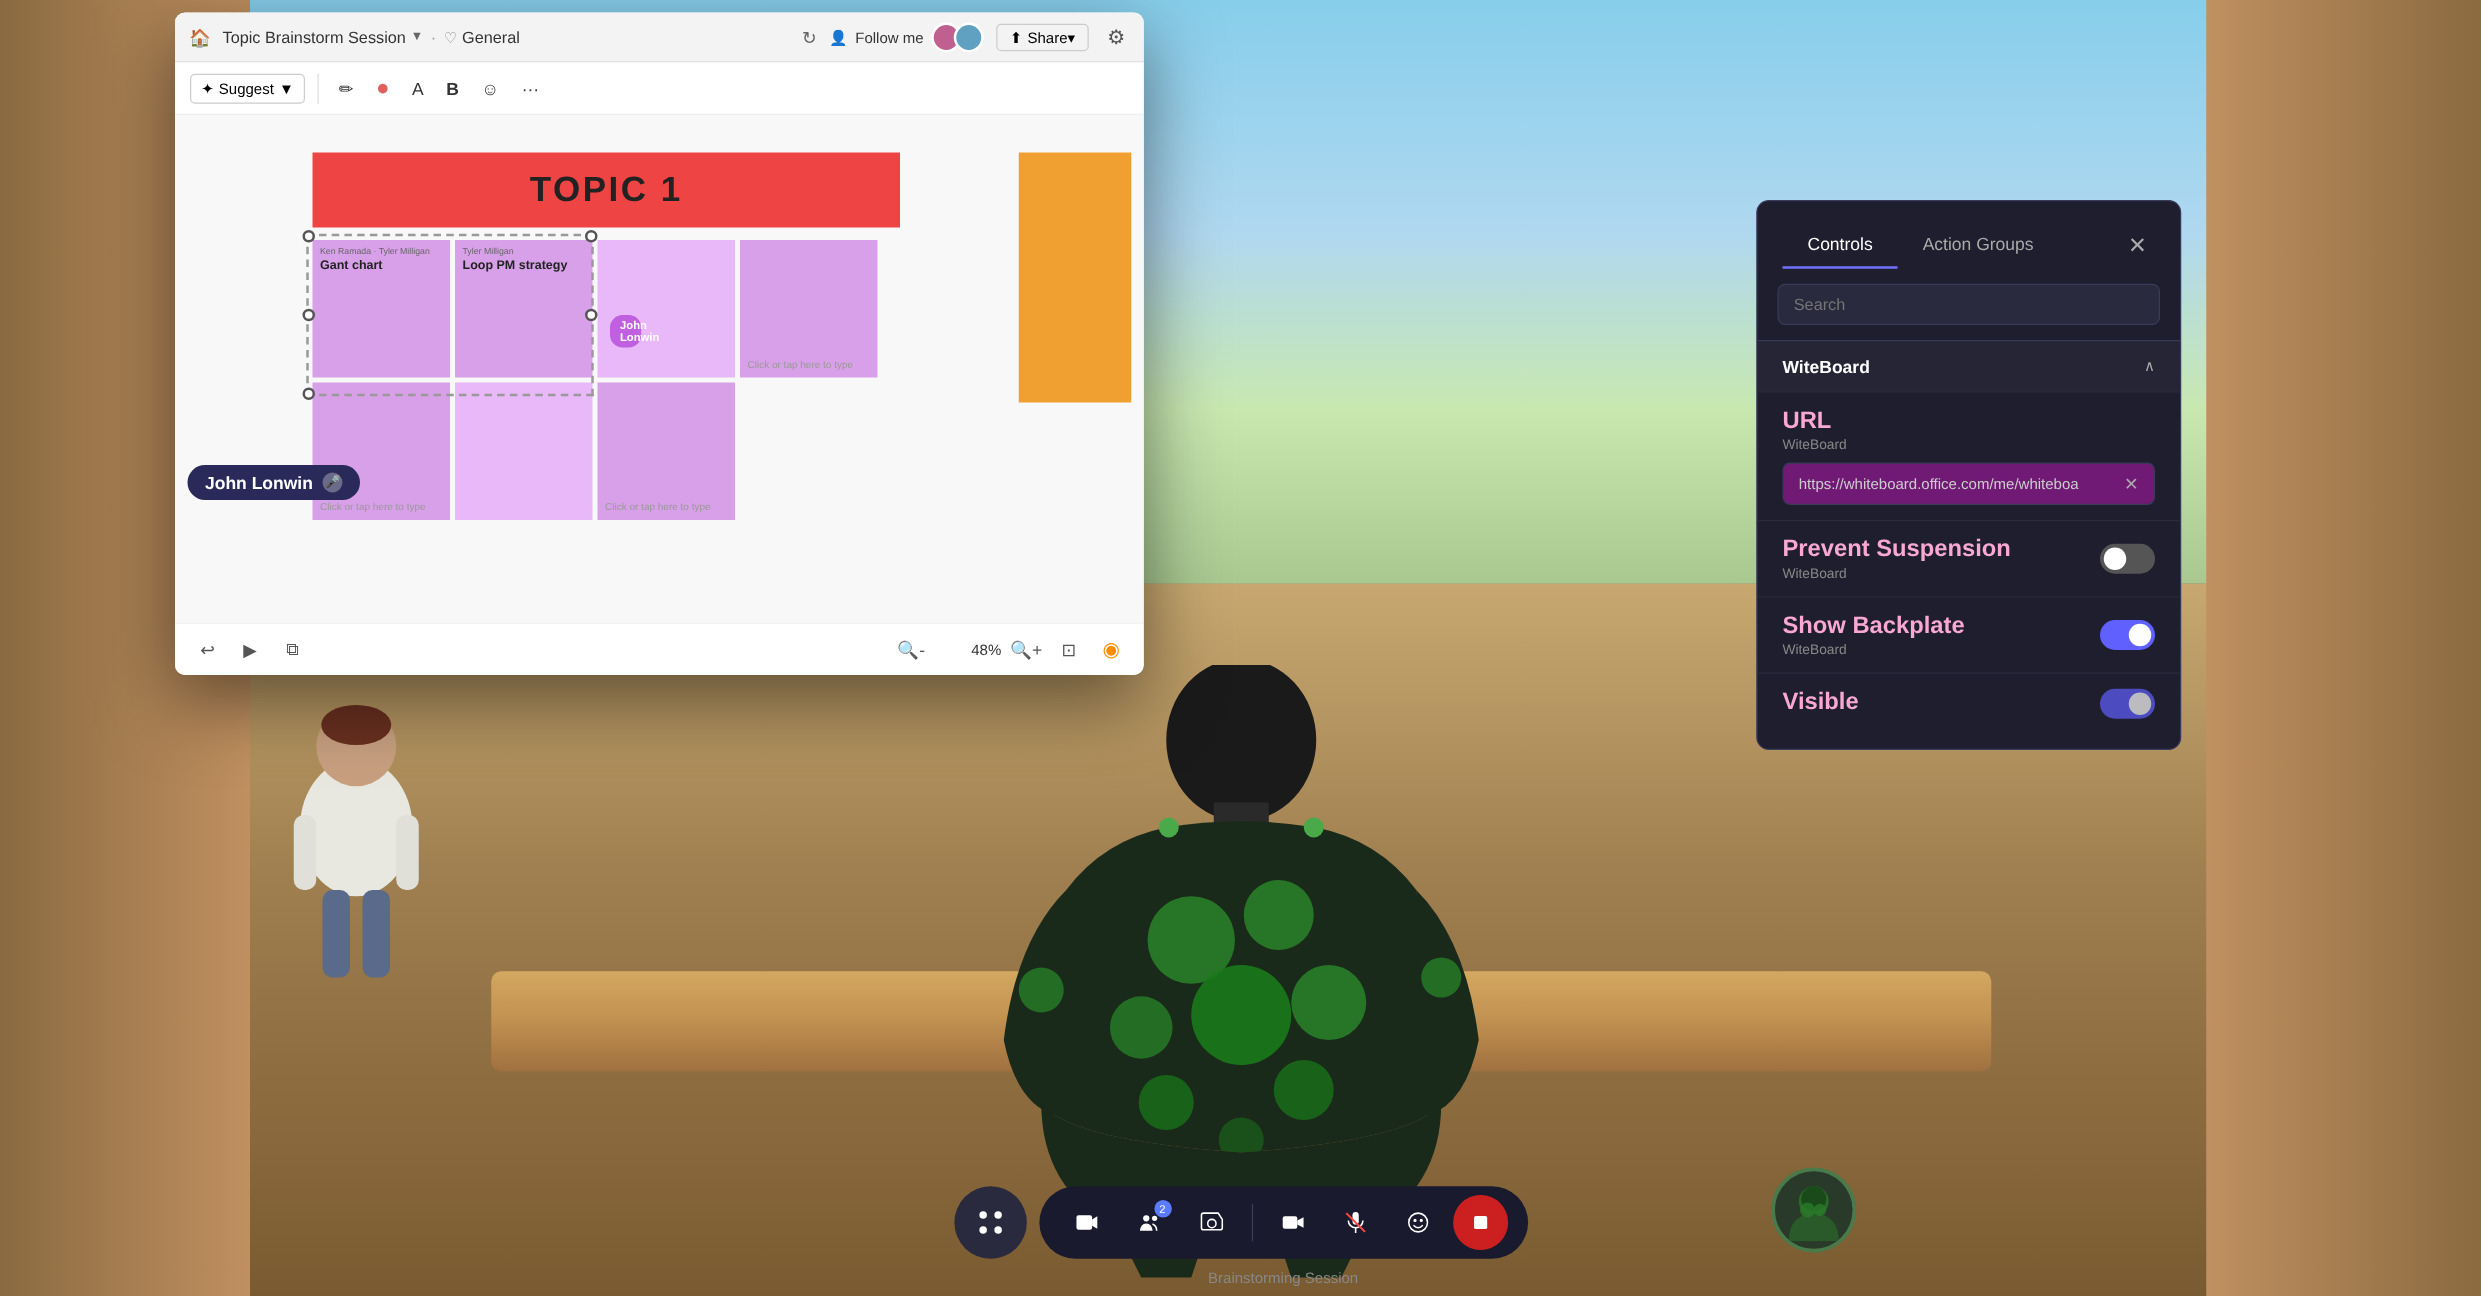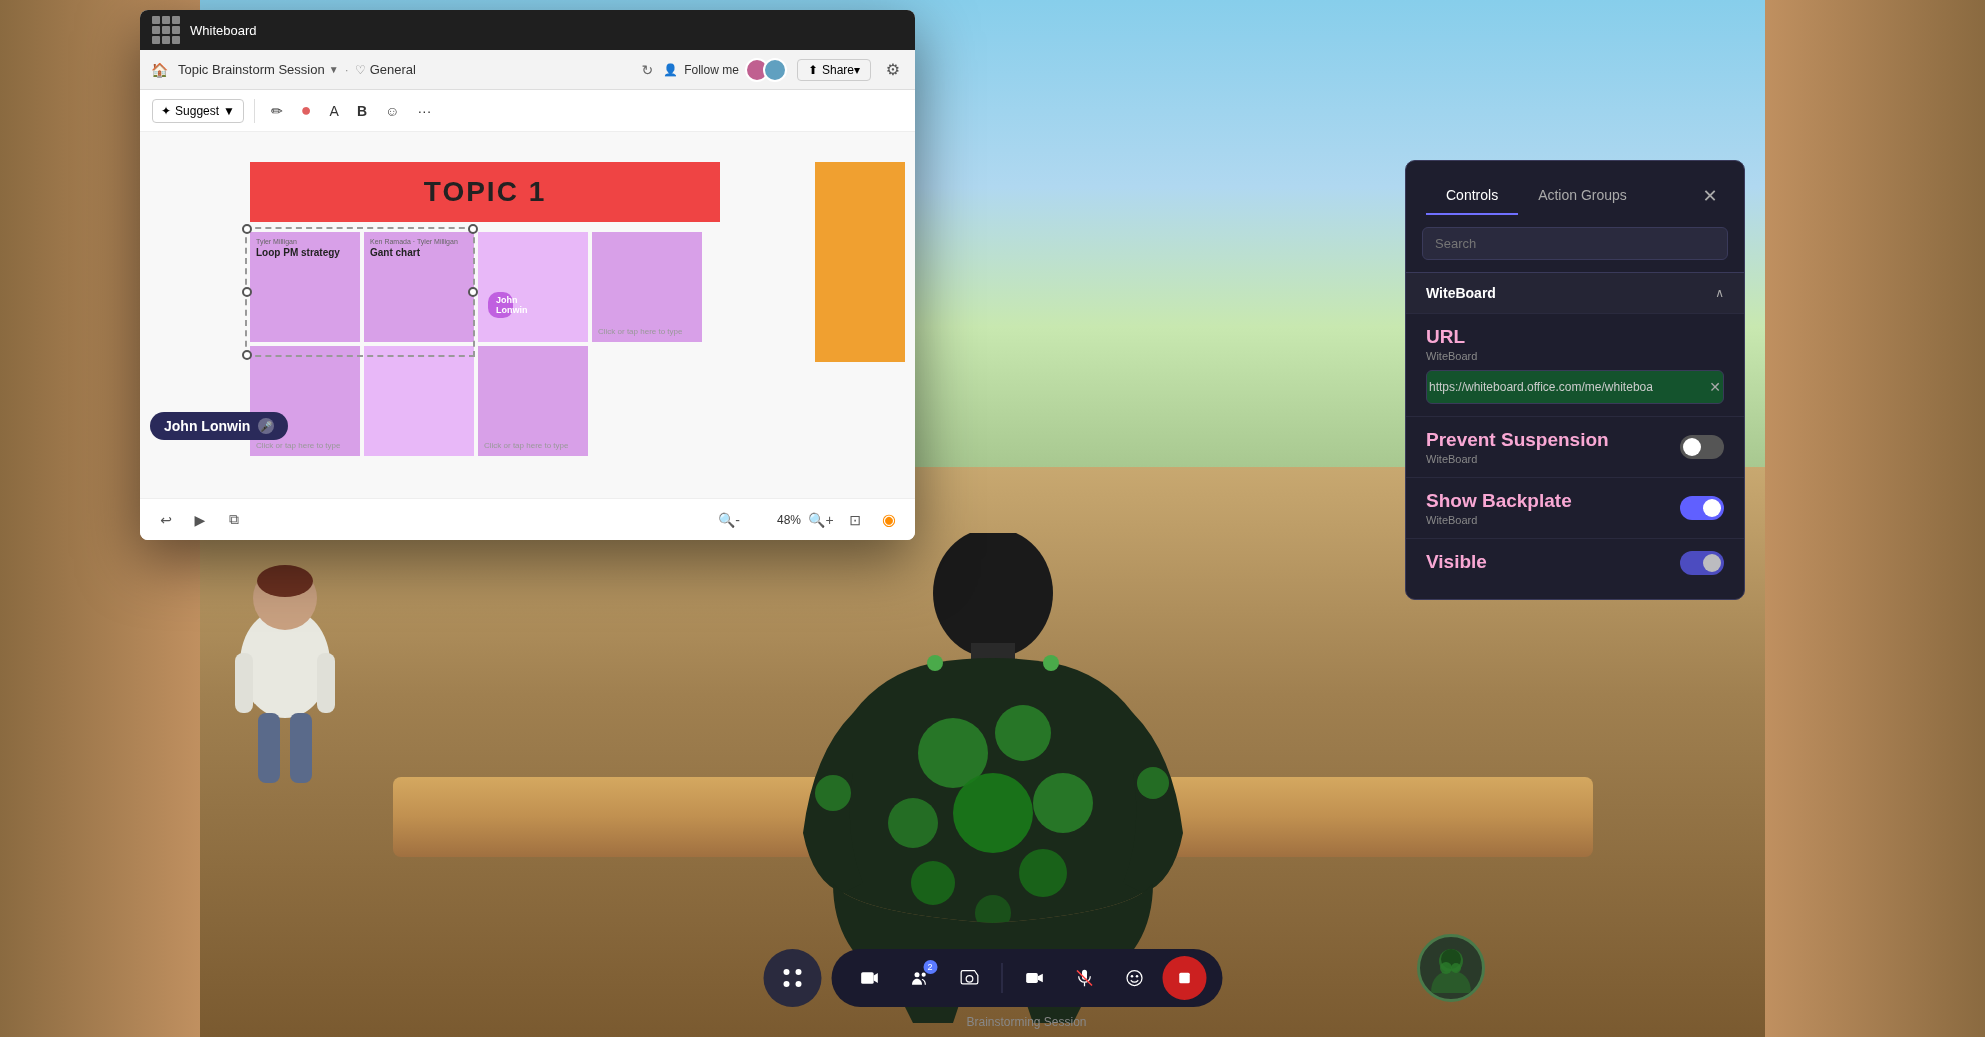--- a/index.html
+++ b/index.html
@@ -540,24 +540,24 @@
 
     .cp-item-url {
       display: flex;
       align-items: center;
       gap: 8px;
       margin: 8px 0 0 0;
     }
 
     .cp-url-input {
       flex: 1;
-      background: #14532d;
+      background: #701a75;
       border: 1px solid #3a3a5a;
       border-radius: 6px;
-      padding: 8px 2px;
+      padding: 8px 12px;
       color: #ccc;
       font-size: 12px;
       display: flex;
       align-items: center;
       justify-content: space-between;
     }
 
     .cp-url-text {
       font-size: 12px;
       color: #ccc;
@@ -796,34 +796,20 @@
 
     <path d="M80 350 Q80 420 140 450 L160 490 L200 490 L210 460 Q240 465 270 460 L280 490 L320 490 L340 450 Q400 420 400 350 Q380 380 240 390 Q100 380 80 350 Z" fill="#1a2a1a"></path>
 
     <circle cx="182" cy="130" r="8" fill="#4aaa4a"></circle>
     <circle cx="298" cy="130" r="8" fill="#4aaa4a"></circle>
   </svg>
 </div>
 
 <div class="whiteboard-window">
 
-  <div class="wb-titlebar">
-    <div class="wb-titlebar-grid">
-      <span></span>
-        <span></span>
-        <span></span>
-      <span></span>
-        <span></span>
-        <span></span>
-      <span></span>
-        <span></span>
-        <span></span>
-    </div>
-    <span class="wb-title-text">Whiteboard</span>
-  </div>
 
   <div class="wb-topbar">
     <div class="wb-home-icon">🏠</div>
     <div class="wb-breadcrumb">
       <div class="wb-breadcrumb-item">
         <span>Topic Brainstorm Session</span>
         <span class="dropdown-arrow">▼</span>
       </div>
       <span class="wb-breadcrumb-separator">·</span>
       <div class="wb-breadcrumb-item">
@@ -876,26 +862,26 @@
       <div class="sticky-selection-handle handle-tl"></div>
       <div class="sticky-selection-handle handle-tr"></div>
       <div class="sticky-selection-handle handle-ml"></div>
       <div class="sticky-selection-handle handle-mr"></div>
       <div class="sticky-selection-handle handle-bl"></div>
     </div>
 
     <div class="wb-notes-grid">
 
       <div class="wb-note">
+        <span class="wb-note-author">Ken Ramada · Tyler Milligan</span>
+        <span class="wb-note-title">Gant chart</span>
+      </div>
+      <div class="wb-note">
         <span class="wb-note-author">Tyler Milligan</span>
         <span class="wb-note-title">Loop PM strategy</span>
-      </div>
-      <div class="wb-note">
-        <span class="wb-note-author">Ken Ramada · Tyler Milligan</span>
-        <span class="wb-note-title">Gant chart</span>
       </div>
       <div class="wb-note wb-note-empty">
 
         <div class="wb-cursor-tag" style="position:absolute;top:60px;left:10px;">John Lonwin</div>
       </div>
 
       <div class="wb-note">
         <span class="wb-note-placeholder">Click or tap here to type</span>
       </div>
       <div class="wb-note">

